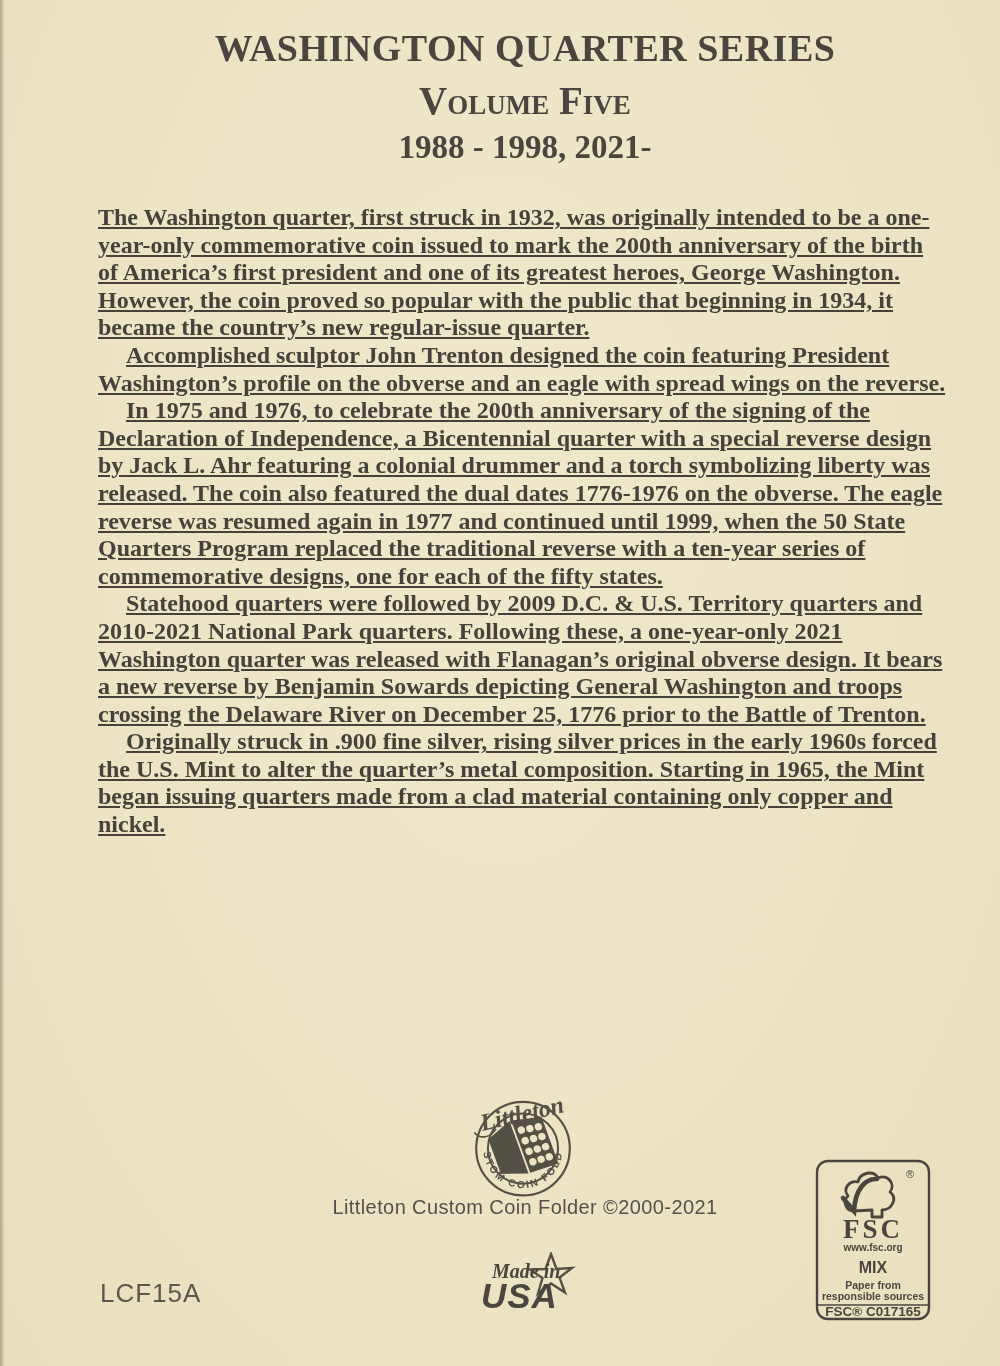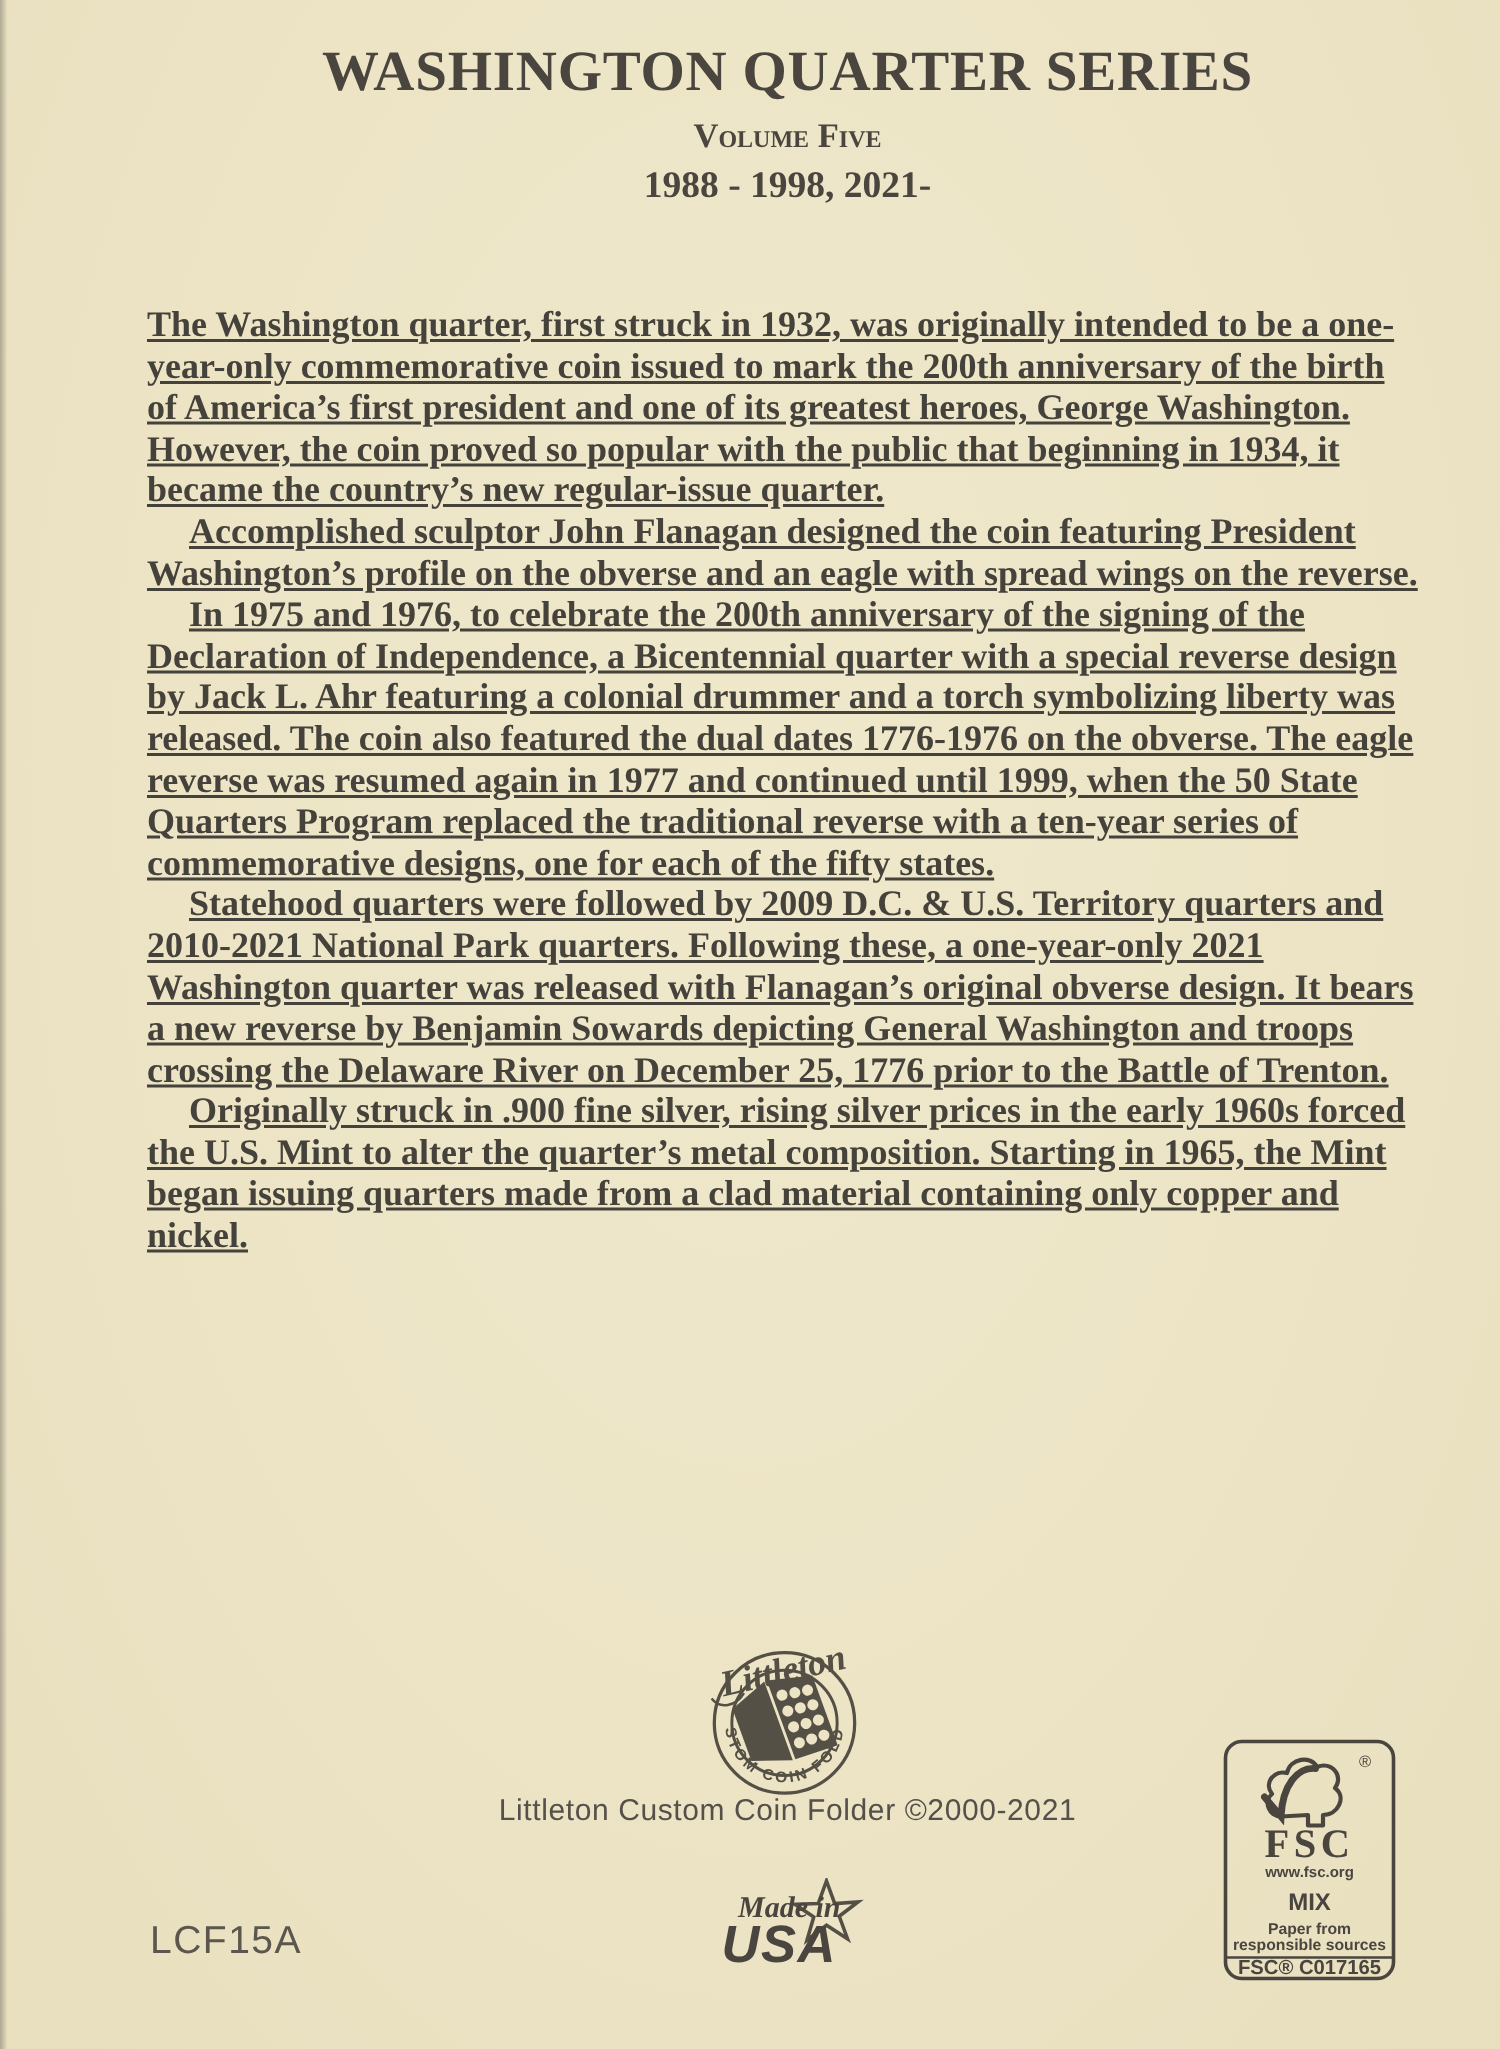--- a/index.html
+++ b/index.html
@@ -20,27 +20,27 @@
     position:absolute;left:98px;right:48px;top:26px;
     text-align:center;
   }
   .title{
     margin:0;
     font-size:38px;font-weight:bold;letter-spacing:.5px;
     color:#4a463f;
   }
   .subtitle{
     margin:8px 0 0 0;
-    font-size:23px;font-weight:bold;
+    font-size:39px;font-weight:bold;
     font-variant:small-caps;
     color:#4a463f;
   }
   .dates{
     margin:6px 0 0 0;
-    font-size:25px;font-weight:bold;
+    font-size:33px;font-weight:bold;
     color:#4a463f;
   }
   .body-text{
     position:absolute;left:98px;right:52px;top:204px;
     font-size:24px;line-height:27.6px;font-weight:bold;
     color:#45423b;
     text-align:left;
   }
   .body-text p{margin:0;text-decoration:underline;}
   .body-text p.indent{text-indent:28px;}
@@ -70,21 +70,21 @@
   <div class="scan-edge"></div>
 
   <div class="header">
     <h1 class="title">WASHINGTON QUARTER SERIES</h1>
     <div class="subtitle">Volume Five</div>
     <div class="dates">1988 - 1998, 2021-</div>
   </div>
 
   <div class="body-text">
     <p>The Washington quarter, first struck in 1932, was originally intended to be a one-year-only commemorative coin issued to mark the 200th anniversary of the birth of America’s first president and one of its greatest heroes, George Washington. However, the coin proved so popular with the public that beginning in 1934, it became the country’s new regular-issue quarter.</p>
-    <p class="indent">Accomplished sculptor John Flanagan designed the coin featuring President Washington’s profile on the obverse and an eagle with spread wings on the reverse.</p>
+    <p class="indent">Accomplished sculptor John Trenton designed the coin featuring President Washington’s profile on the obverse and an eagle with spread wings on the reverse.</p>
     <p class="indent">In 1975 and 1976, to celebrate the 200th anniversary of the signing of the Declaration of Independence, a Bicentennial quarter with a special reverse design by Jack L. Ahr featuring a colonial drummer and a torch symbolizing liberty was released. The coin also featured the dual dates 1776-1976 on the obverse. The eagle reverse was resumed again in 1977 and continued until 1999, when the 50 State Quarters Program replaced the traditional reverse with a ten-year series of commemorative designs, one for each of the fifty states.</p>
     <p class="indent">Statehood quarters were followed by 2009 D.C. &amp; U.S. Territory quarters and 2010-2021 National Park quarters. Following these, a one-year-only 2021 Washington quarter was released with Flanagan’s original obverse design. It bears a new reverse by Benjamin Sowards depicting General Washington and troops crossing the Delaware River on December 25, 1776 prior to the Battle of Trenton.</p>
     <p class="indent">Originally struck in .900 fine silver, rising silver prices in the early 1960s forced the U.S. Mint to alter the quarter’s metal composition. Starting in 1965, the Mint began issuing quarters made from a clad material containing only copper and nickel.</p>
   </div>
 
   <div class="littleton-logo">
     <svg width="126" height="126" viewBox="0 0 140 140">
       <g stroke="#555046" fill="none">
         <circle cx="70" cy="74" r="52" stroke-width="2.4"></circle>
         <circle cx="70" cy="74" r="39" stroke-width="2.2"></circle>

